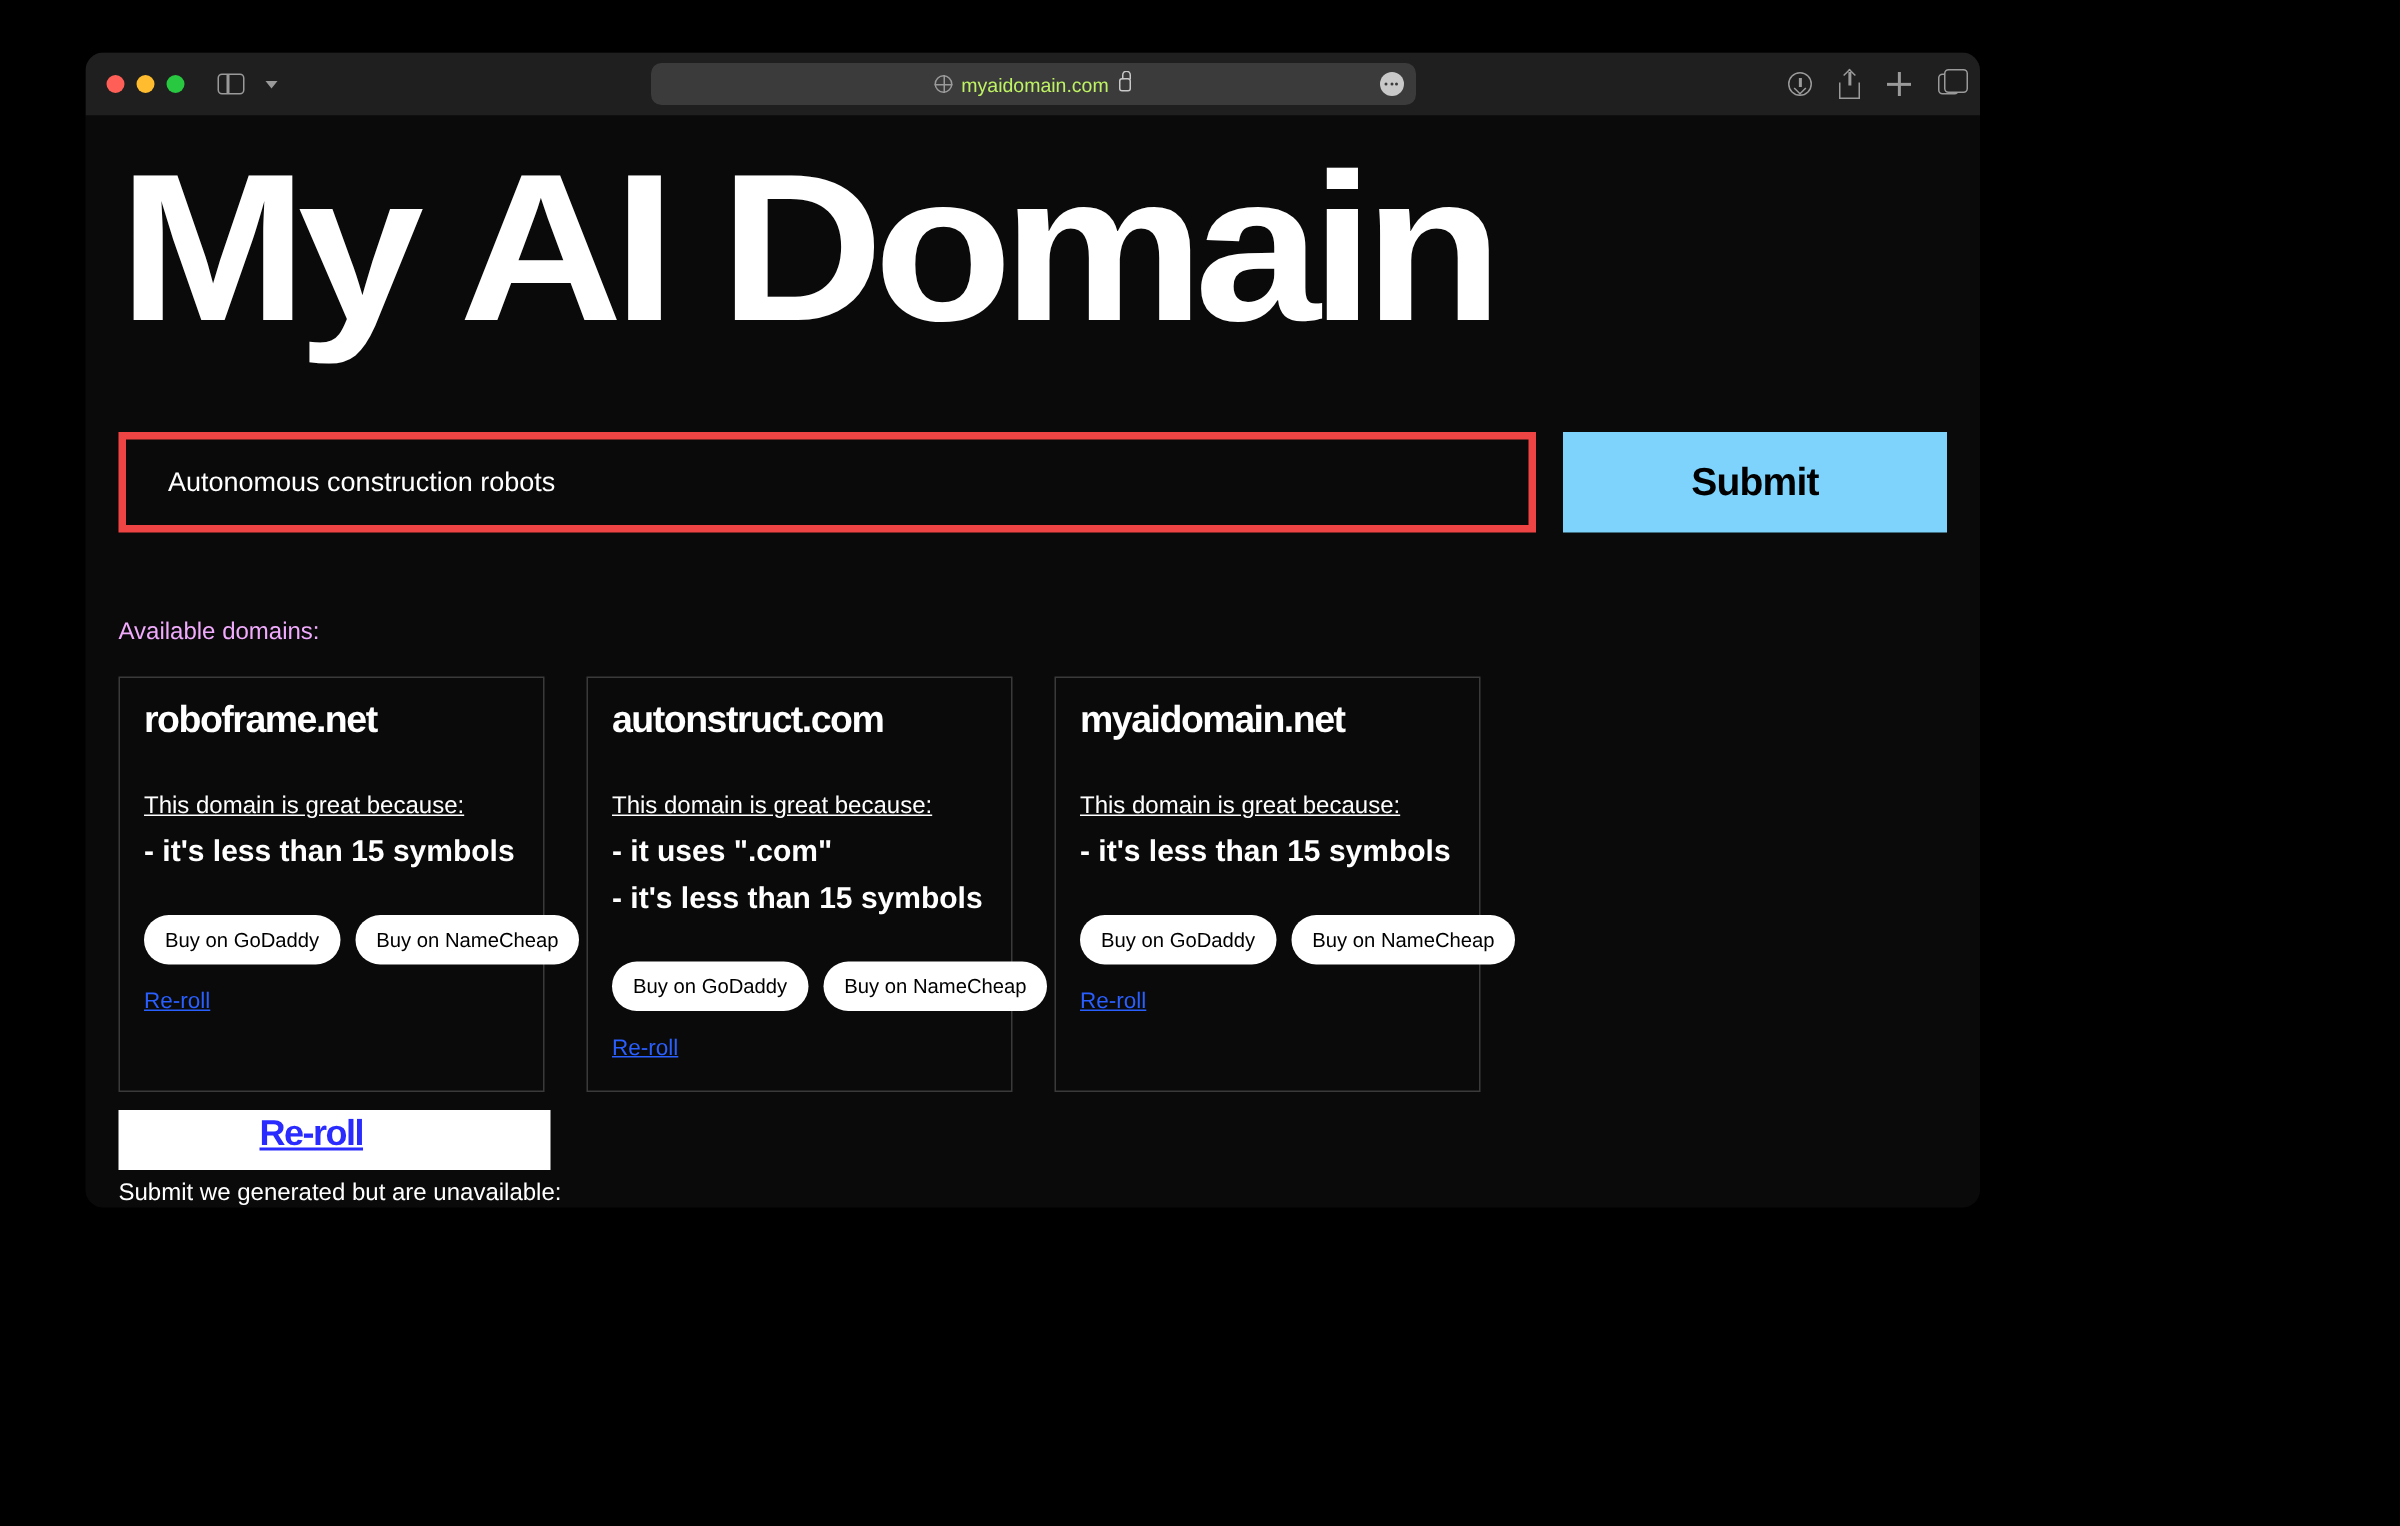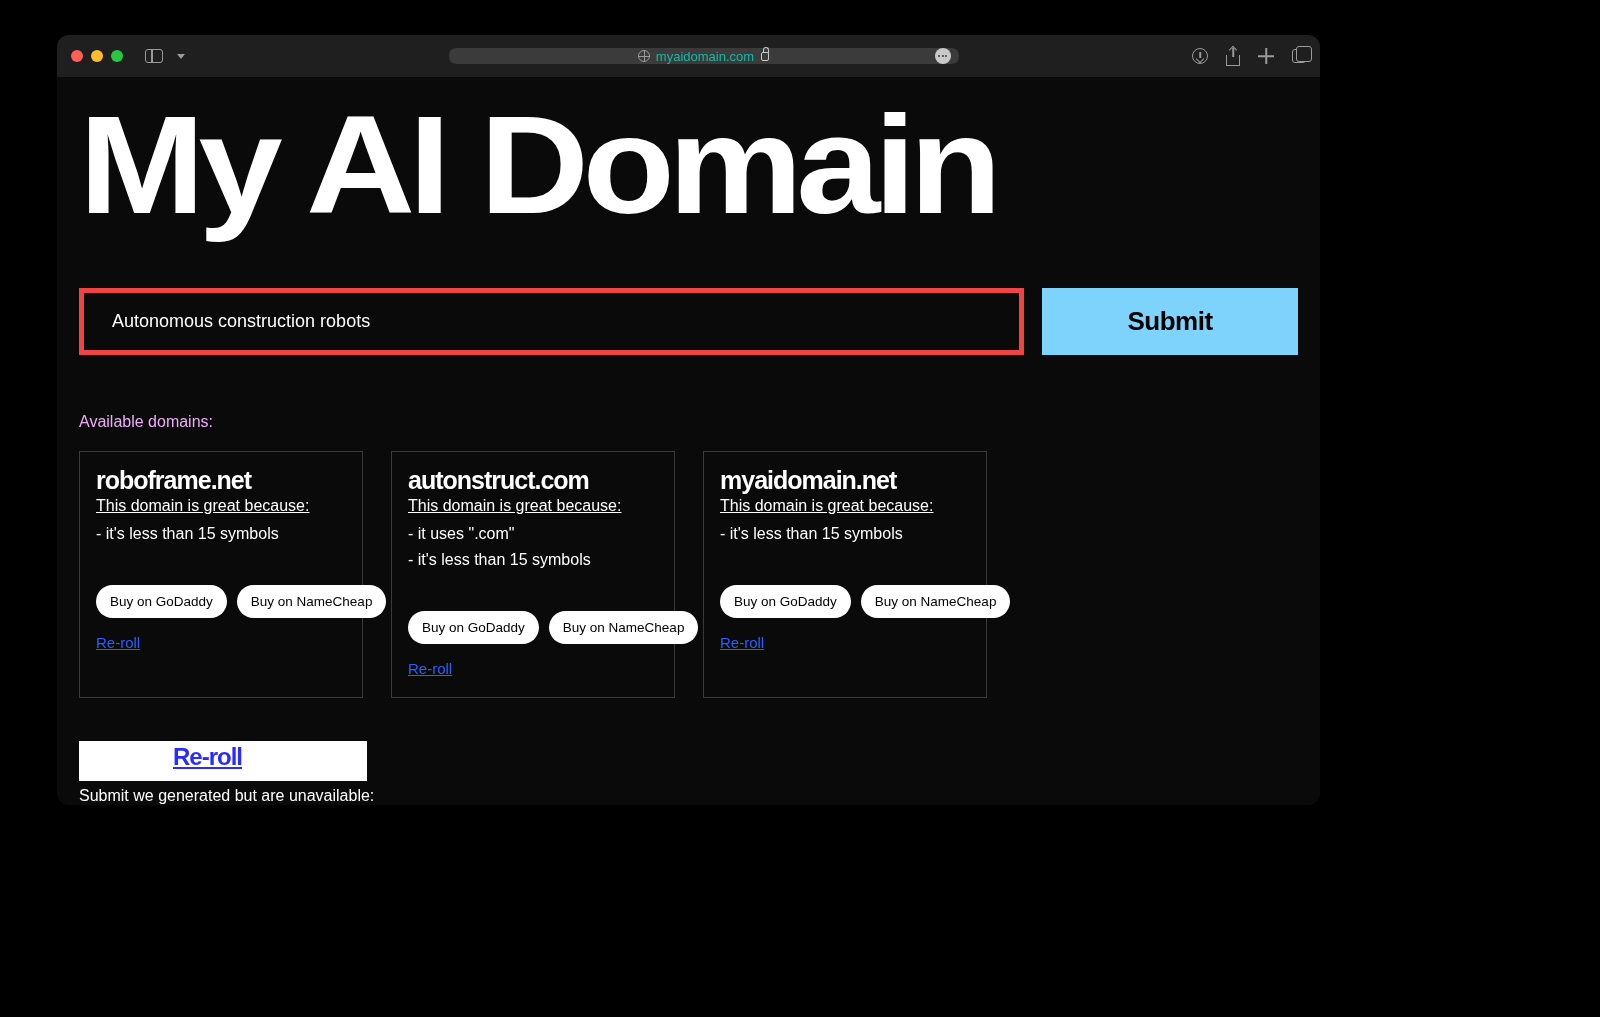--- a/index.html
+++ b/index.html
@@ -47,30 +47,29 @@
     width: 0; height: 0;
     border-left: 4px solid transparent;
     border-right: 4px solid transparent;
     border-top: 5px solid #9a9a9a;
   }
   .addr-bar {
     position: absolute;
     left: 50%;
     transform: translateX(-50%);
     width: 510px;
-    height: 16px;
+    height: 28px;
     background: #3b3b3b;
     border-radius: 7px;
     display: flex;
     align-items: center;
     justify-content: center;
     gap: 6px;
-    color: #14b8a6;
+    color: #bef264;
     font-size: 13px;
-    margin-left: 15px;
   }
   .addr-bar .globe {
     width: 12px; height: 12px; border: 1px solid #9a9a9a; border-radius: 50%;
     position: relative;
   }
   .addr-bar .globe::before {
     content:""; position:absolute; left:50%; top:-1px; bottom:-1px; width:1px; background:#9a9a9a;
   }
   .addr-bar .globe::after {
     content:""; position:absolute; top:50%; left:-1px; right:-1px; height:1px; background:#9a9a9a;
@@ -168,35 +167,34 @@
     flex-direction:column;
   }
   .card.h1 { min-height: 246px; }
   .card.h2 { min-height: 246px; }
   .domain-name {
     font-family: "Arial Black","Helvetica Neue",Arial,sans-serif;
     font-weight: 900;
     font-size: 25px;
     letter-spacing: -1px;
     color:#fff;
-    margin-bottom: 2px;
+    margin-bottom: 34px;
   }
   .card p.reason-intro { font-size:16px; margin-bottom: 10px; text-decoration: underline; }
-  .card p.reason { font-size:16px; margin-bottom: 8px; }
+  .card p.reason { font-size:20px; margin-bottom: 8px; font-weight: bold; }
   .buy-row { display:flex; gap:10px; margin-top: 22px; }
   .buy-btn {
     background:#fff;
     color:#000;
     border:none;
     border-radius: 18px;
     font-size: 13.5px;
     padding: 9px 14px;
     cursor:pointer;
     white-space:nowrap;
-    margin-top:12px;
   }
   .reroll-link {
     color:#2a5fff;
     text-decoration: underline;
     font-size:15px;
     margin-top: 16px;
     cursor:pointer;
     align-self:flex-start;
   }
 

